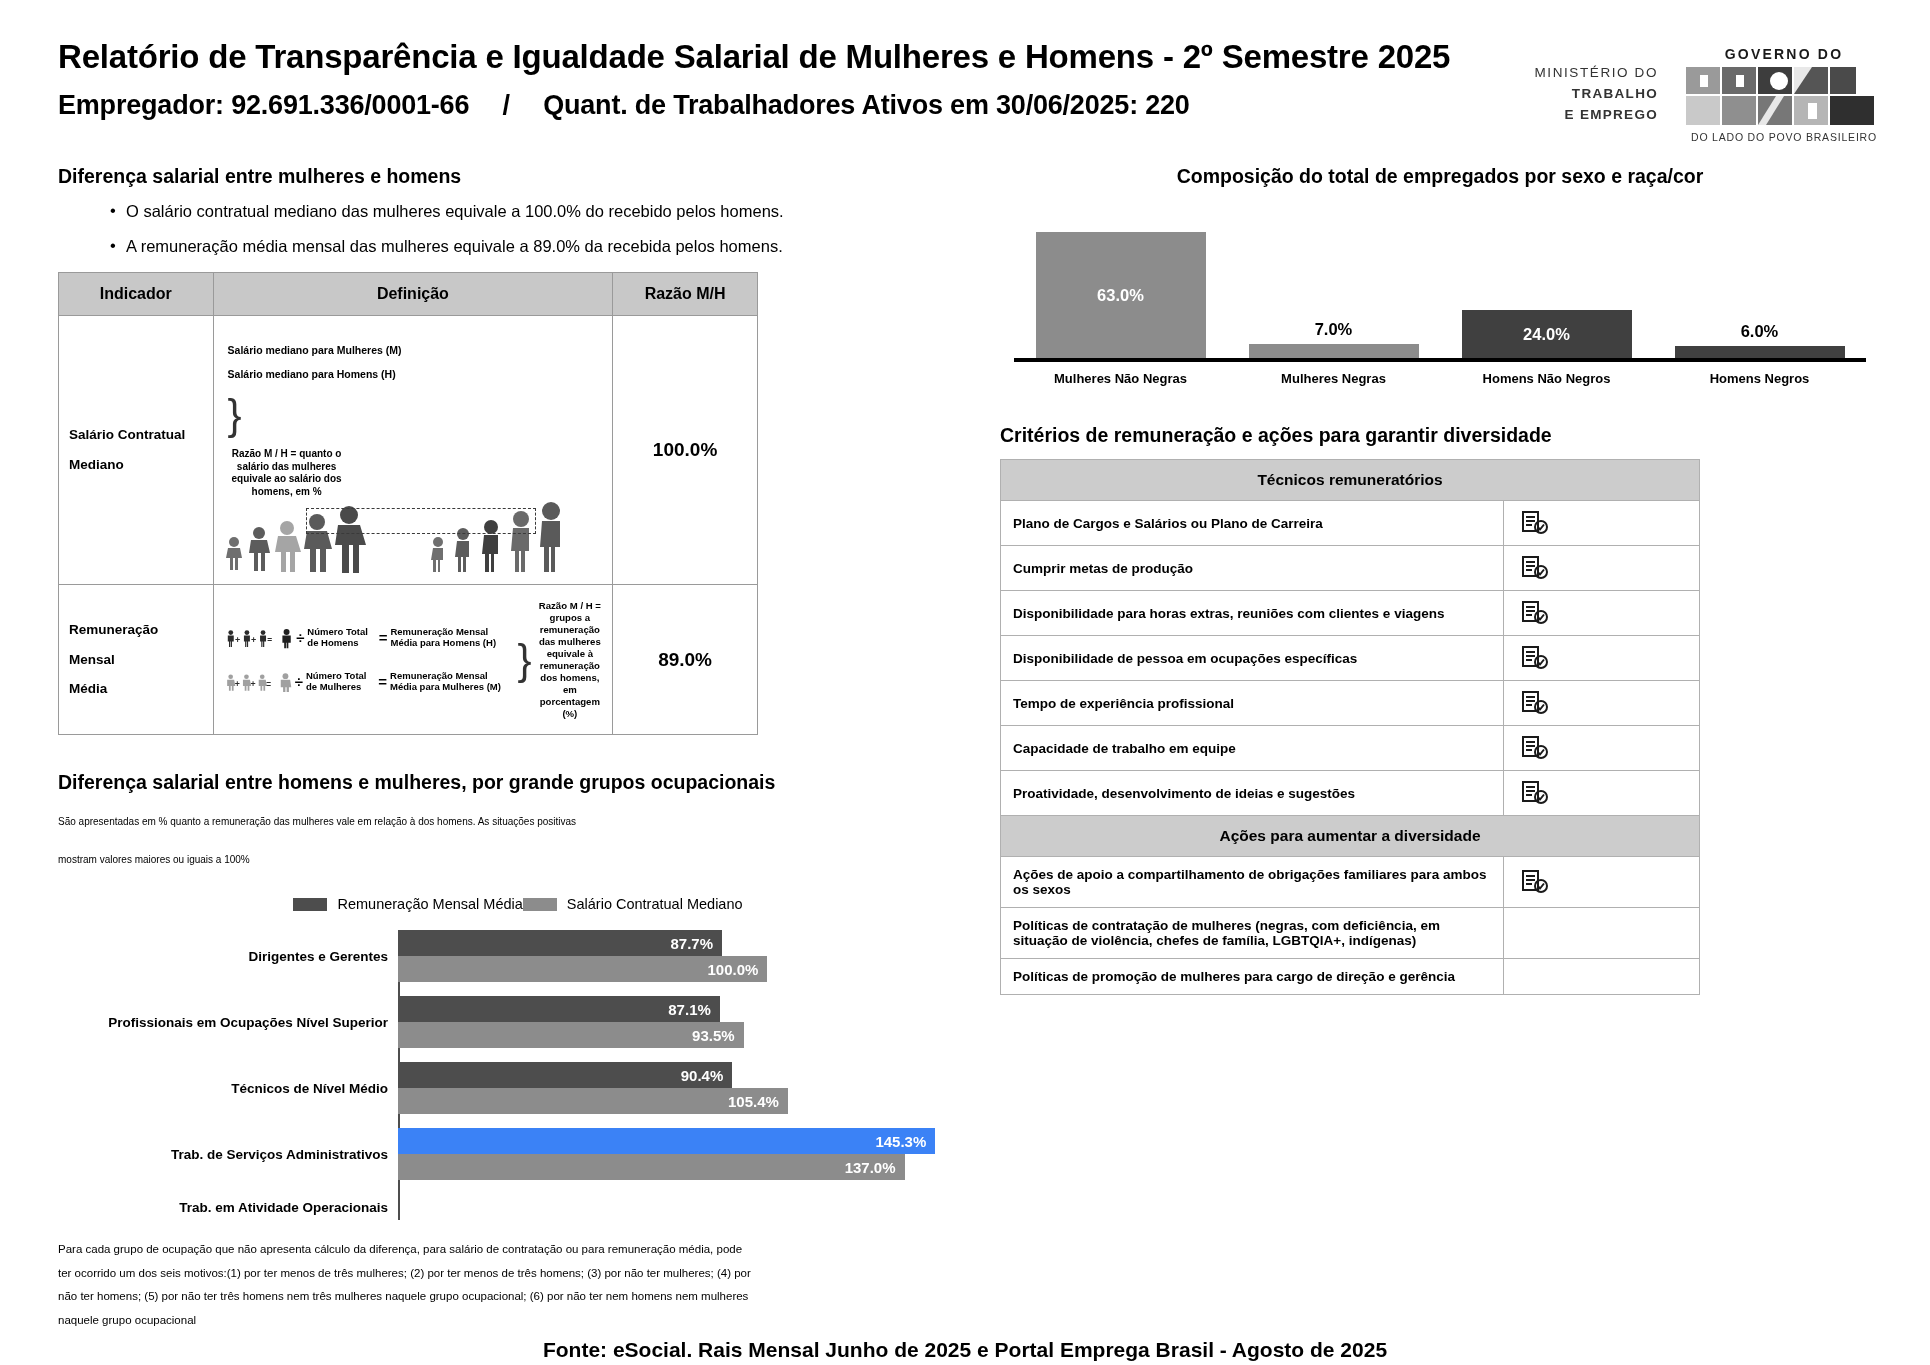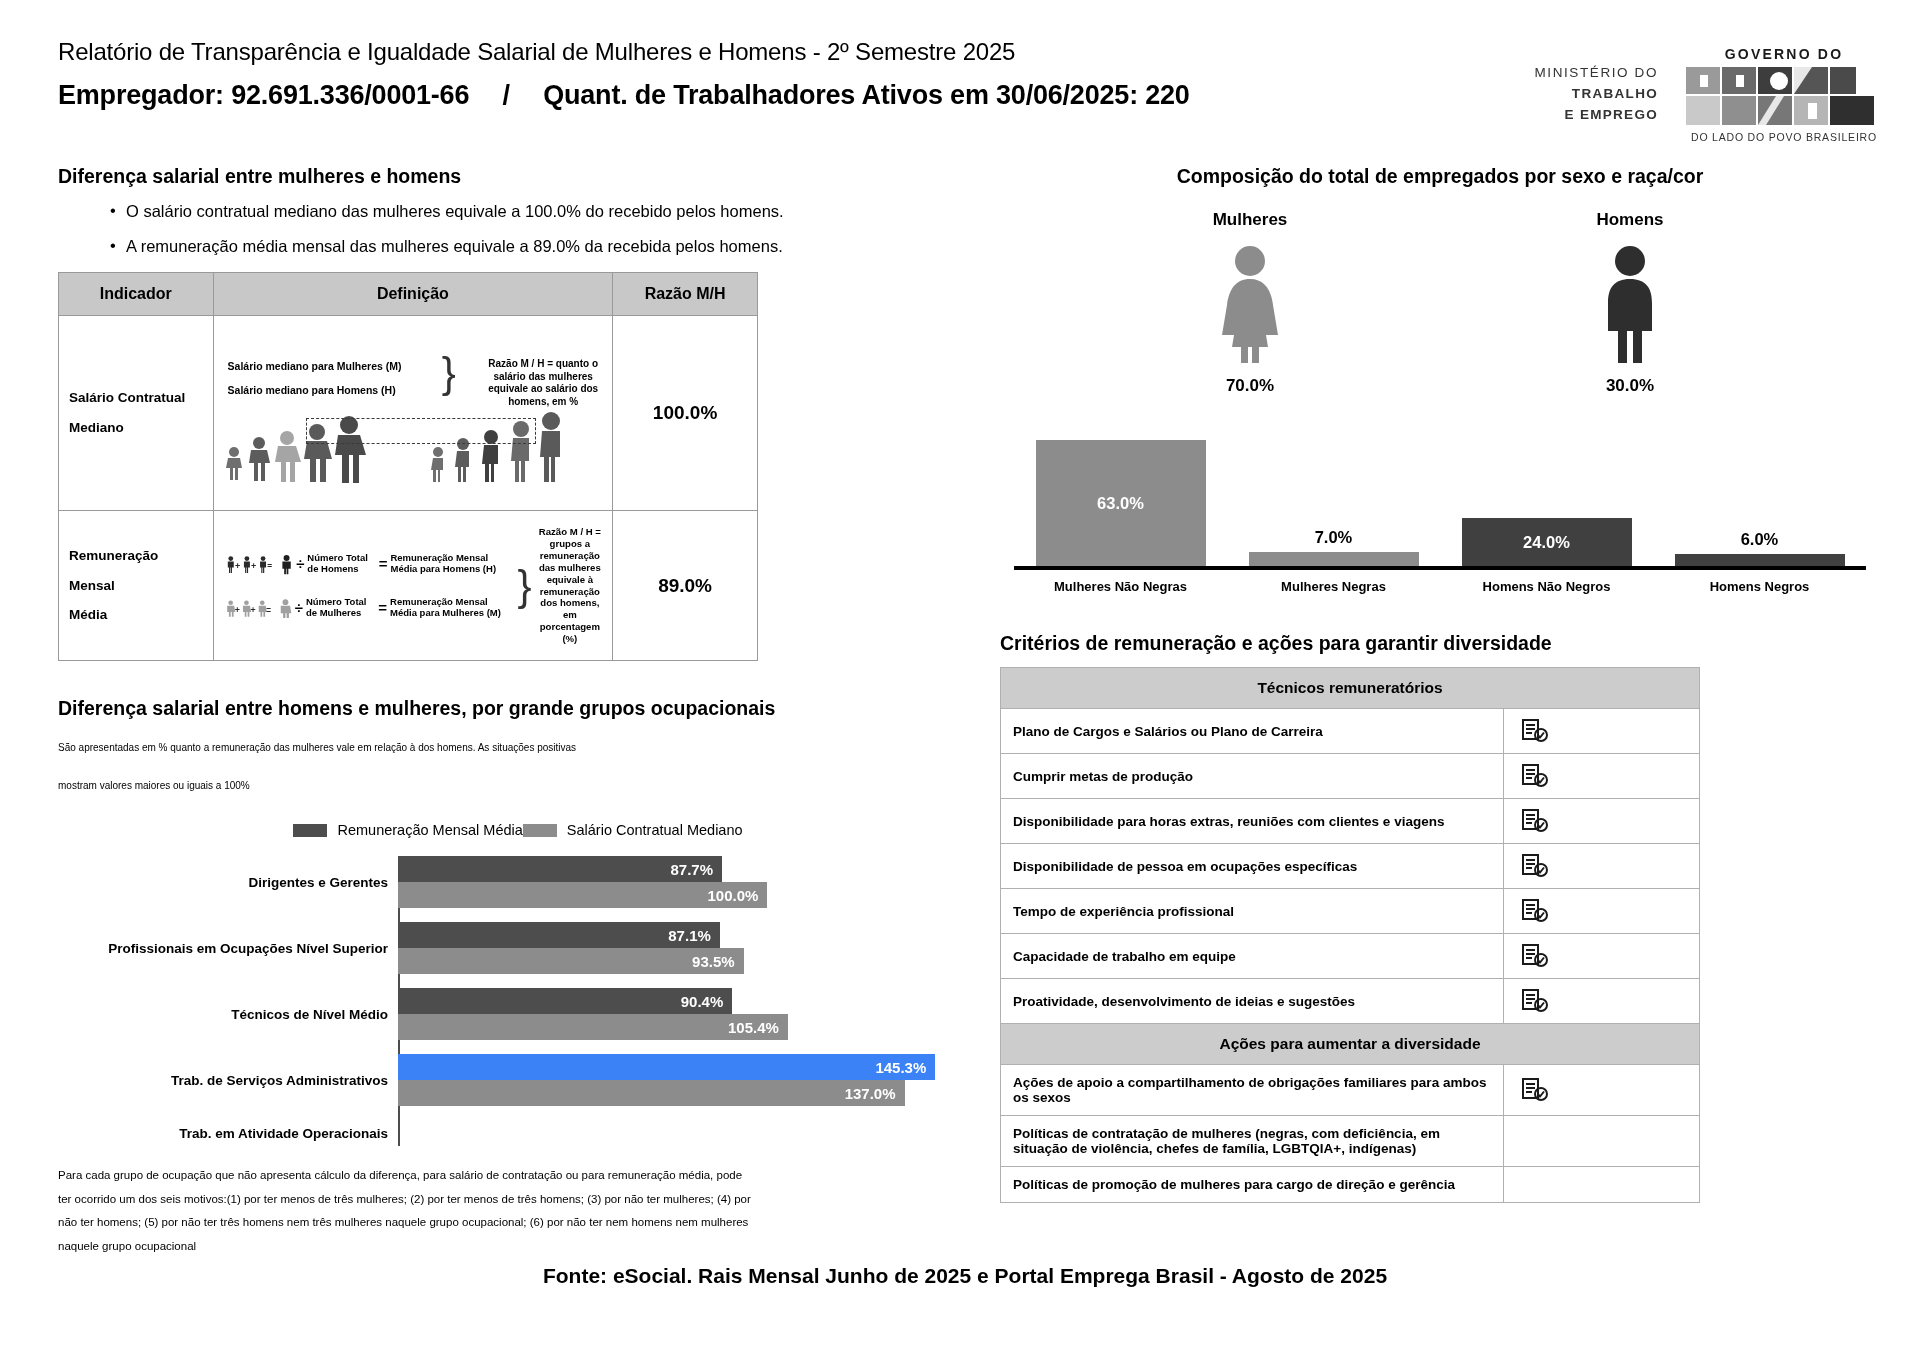--- a/index.html
+++ b/index.html
@@ -10,21 +10,21 @@
     color: #000;
     position: relative;
     overflow: hidden;
   }
   .page { position: relative; width: 1930px; height: 1365px; padding: 0; }
 
   
   .header { display: flex; justify-content: space-between; align-items: flex-start;
             padding: 38px 46px 0 58px; }
   .header-titles { display: flex; flex-direction: column; gap: 14px; }
-  .title-main { font-size: 24px; font-weight: normal; letter-spacing: -0.2px; white-space: nowrap; }
+  .title-main { font-size: 33px; font-weight: bold; letter-spacing: -0.2px; white-space: nowrap; }
   .title-sub { font-size: 27px; font-weight: bold; letter-spacing: -0.2px; white-space: nowrap; }
   .title-sub .sep { display: inline-block; padding: 0 26px; }
 
   .logos { display: flex; align-items: center; gap: 26px; padding-top: 8px; }
   .ministry { text-align: right; font-size: 13.5px; font-weight: bold; line-height: 1.55;
               letter-spacing: 1.3px; color: #333; }
   .ministry .l1 { font-weight: normal; letter-spacing: 1.6px; }
   .brasil-logo { text-align: center; }
   .brasil-top { font-size: 14px; font-weight: bold; letter-spacing: 2.2px; color: #1a1a1a; margin-bottom: 3px;}
   .brasil-mark { position: relative; width: 200px; height: 62px; }
@@ -50,21 +50,21 @@
   .ind-table td { border: 1px solid #9a9a9a; vertical-align: middle; }
   .col-ind { width: 172px; }
   .col-def { width: 352px; }
   .col-raz { width: 176px; }
   .ind-label { font-size: 13.5px; font-weight: bold; padding: 8px 10px; line-height: 2.2; }
   .razao-val { font-size: 19px; font-weight: bold; text-align: center; }
 
   .def-cell { padding: 6px 6px; height: 195px; position: relative; }
   .def-cell-2 { padding: 6px 6px; height: 150px; position: relative; }
 
-  .med-top { display: flex; justify-content: space-between; gap: 10px; padding: 16px 4px 0 8px; }
+  .med-top { display: flex; justify-content: center; gap: 10px; padding: 16px 4px 0 8px; flex-direction: column; }
   .med-lines { font-size: 10.5px; line-height: 2.3; font-weight: bold; width: 186px; }
   .brace { font-size: 42px; font-weight: 200; line-height: 0.9; color:#333; }
   .med-desc { font-size: 10px; line-height: 1.25; font-weight: bold; width: 118px; text-align: center; padding-top: 4px;}
 
   .people-row { position: relative; height: 76px; margin-top: 4px; }
   .dashed-box { position: absolute; left: 86px; right: 70px; top: 6px; height: 26px;
                 border: 1.6px dashed #3a3a3a; }
 
   .formula-wrap { display:flex; align-items:center; gap: 4px; padding: 4px 2px 4px 6px;}
   .formula-col { display: flex; flex-direction: column; gap: 10px; }
@@ -365,44 +365,20 @@
         </div>
       </div>
 
       <div class="footnote">Para cada grupo de ocupação que não apresenta cálculo da diferença, para salário de contratação ou para remuneração média, pode ter ocorrido um dos seis motivos:(1) por ter menos de três mulheres; (2) por ter menos de três homens; (3) por não ter mulheres; (4) por não ter homens; (5) por não ter três homens nem três mulheres naquele grupo ocupacional; (6) por não ter nem homens nem mulheres naquele grupo ocupacional</div>
     </div>
 
     <div class="col-right">
 
       <div class="comp-title">Composição do total de empregados por sexo e raça/cor</div>
 
-      <div class="genders">
-        <div class="gender-block">
-          <div class="gender-name">Mulheres</div>
-          <svg width="80" height="120" viewBox="0 0 80 120" style="margin:0 auto">
-            <g fill="#8c8c8c">
-              <circle cx="40" cy="17" r="15"></circle>
-              <path d="M40 35 c-14 0 -21 10 -23 26 l-5 30 h12 l-2 12 h36 l-2 -12 h12 l-5 -30 c-2 -16 -9 -26 -23 -26 z"></path>
-              <rect x="31" y="99" width="7" height="20"></rect>
-              <rect x="42" y="99" width="7" height="20"></rect>
-            </g>
-          </svg>
-          <div class="gender-pct">70.0%</div>
-        </div>
-        <div class="gender-block">
-          <div class="gender-name">Homens</div>
-          <svg width="80" height="120" viewBox="0 0 80 120" style="margin:0 auto">
-            <g fill="#2e2e2e">
-              <circle cx="40" cy="17" r="15"></circle>
-              <path d="M40 35 c-16 0 -22 9 -22 24 v28 h10 v32 h9 v-32 h6 v32 h9 v-32 h10 v-28 c0 -15 -6 -24 -22 -24 z"></path>
-            </g>
-          </svg>
-          <div class="gender-pct">30.0%</div>
-        </div>
-      </div>
 
       <div class="racechart">
         <div class="bars">
           <div class="barcell">
             <div class="bar" style="height:126px;background:#8c8c8c">
               <span class="inlbl">63.0%</span>
             </div>
           </div>
           <div class="barcell">
             <div class="barlbl-out">7.0%</div>

